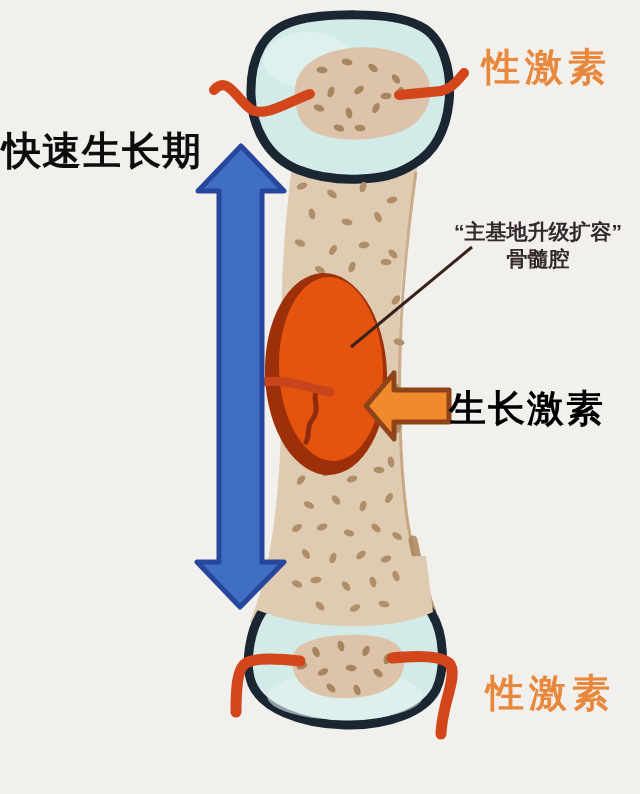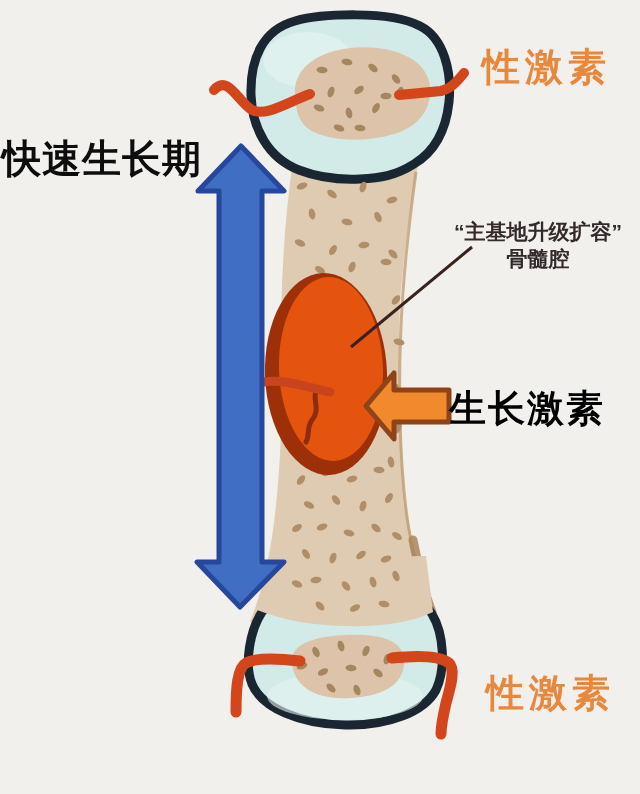--- a/index.html
+++ b/index.html
@@ -1,21 +1,21 @@
 <!DOCTYPE html>
 <html><head>
 <meta charset="utf-8">
 <style>
   html,body{margin:0;padding:0;}
   body{font-family:"Liberation Sans","DejaVu Sans",sans-serif;}
   .stage{position:relative;width:640px;height:794px;background:#f2f0ed;overflow:hidden;}
   .stage svg{position:absolute;left:0;top:0;}
   .label{position:absolute;white-space:nowrap;}
   .hormone{font-size:38px;font-weight:600;letter-spacing:5px;color:#e8883c;}
-  .period{left:2px;top:132px;font-size:39px;font-weight:800;letter-spacing:1px;color:#0d0d0d;}
+  .period{left:2px;top:124px;font-size:39px;font-weight:800;letter-spacing:1px;color:#0d0d0d;}
   .gh{left:449px;top:384px;font-size:37px;font-weight:700;letter-spacing:2px;color:#000000;}
   .caption{position:absolute;left:428px;top:218px;width:220px;text-align:center;
            font-size:21px;line-height:27px;font-weight:600;color:#33282a;}
 </style>
 </head>
 <body>
 
 <div class="stage">
 
 <svg width="640" height="794" viewBox="0 0 640 794">

